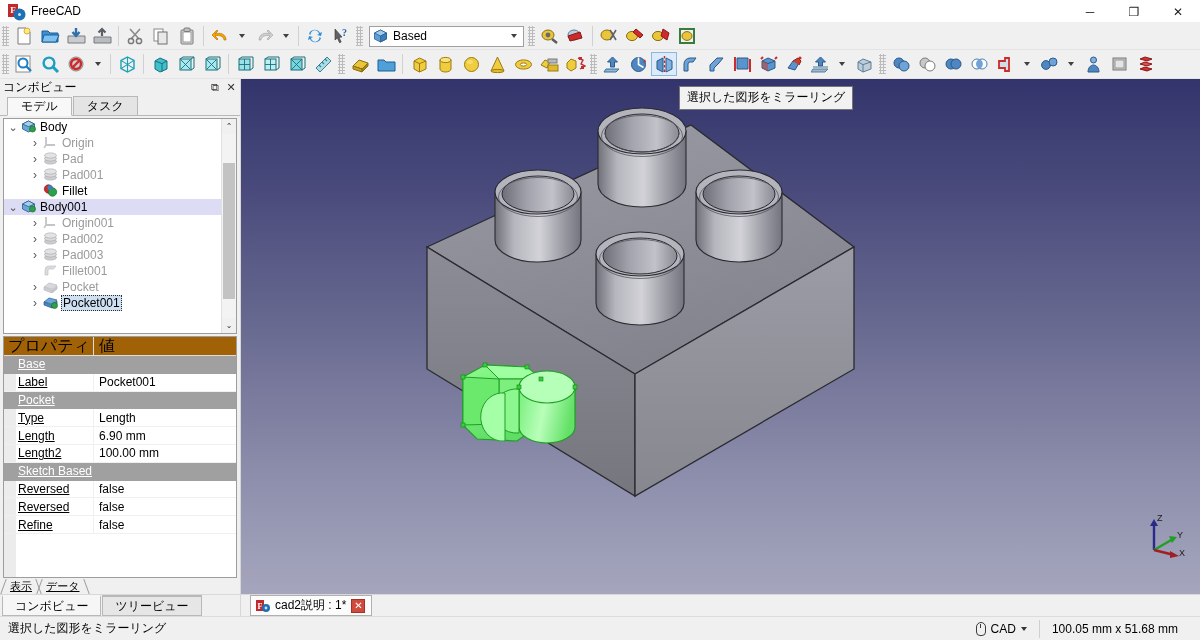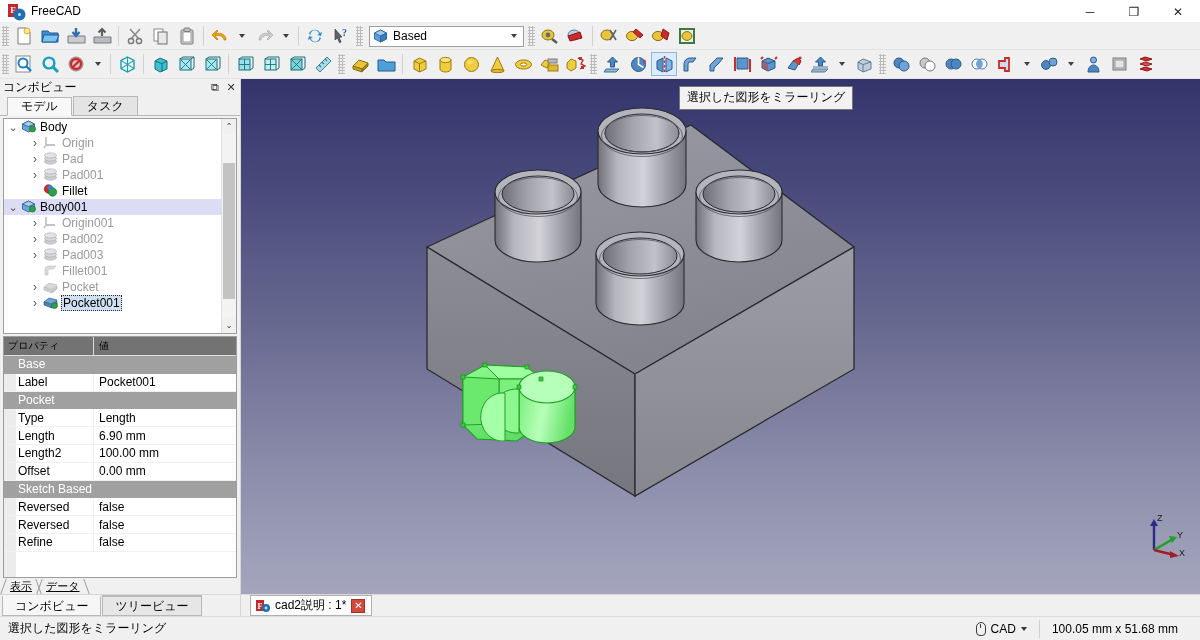--- a/index.html
+++ b/index.html
@@ -204,30 +204,31 @@
   }
 
   
   .propgrid {
     flex: 1 1 auto; margin: 2px 3px 0 3px;
     background: #fff; border: 1px solid #9d9d9d;
     display: flex; flex-direction: column; min-height: 0; overflow: hidden;
   }
   .pg-header {
     height: 19px; flex: 0 0 19px; display: flex;
-    border-bottom: 1px solid #dcdcdc; background: #737373;
-    font-size: 10px; color: #000;
+    border-bottom: 1px solid #dcdcdc; background: #a16207;
+    font-size: 16px; color: #000;
   }
   .pg-header .c1 { width: 90px; flex: 0 0 90px; padding-left: 4px; display: flex; align-items: center; border-right: 1px solid #dcdcdc; }
   .pg-header .c2 { flex: 1 1 auto; padding-left: 5px; display: flex; align-items: center; }
   .pg-row { height: 17.8px; display: flex; font-size: 12px; border-bottom: 1px solid #f0f0f0; }
   .pg-row .c1 {
     width: 90px; flex: 0 0 90px; padding-left: 14px;
     display: flex; align-items: center; color: #000;
     border-right: 1px solid #f0f0f0;
+    text-decoration: underline;
   }
   .pg-row .c2 { flex: 1 1 auto; padding-left: 5px; display: flex; align-items: center; color: #000; }
   .pg-row.group {
     background: #a0a0a0; color: #fff; border-bottom: 1px solid #a0a0a0;
   }
   .pg-row.group .c1 {
     background: #a0a0a0; color: #fff; padding-left: 14px;
     border-right: none; font-weight: normal;
   }
   .pg-row.group .c2 { background: #a0a0a0; }
@@ -950,24 +951,20 @@
                 <div class="c1">Type</div>
                 <div class="c2">Length</div>
               </div>
               <div class="pg-row">
                 <div class="c1">Length</div>
                 <div class="c2">6.90 mm</div>
               </div>
               <div class="pg-row">
                 <div class="c1">Length2</div>
                 <div class="c2">100.00 mm</div>
-              </div>
-              <div class="pg-row">
-                <div class="c1">Offset</div>
-                <div class="c2">0.00 mm</div>
               </div>
               <div class="pg-row group">
                 <div class="c1">Sketch Based</div>
                 <div class="c2"></div>
               </div>
               <div class="pg-row">
                 <div class="c1">Reversed</div>
                 <div class="c2">false</div>
               </div>
               <div class="pg-row">

